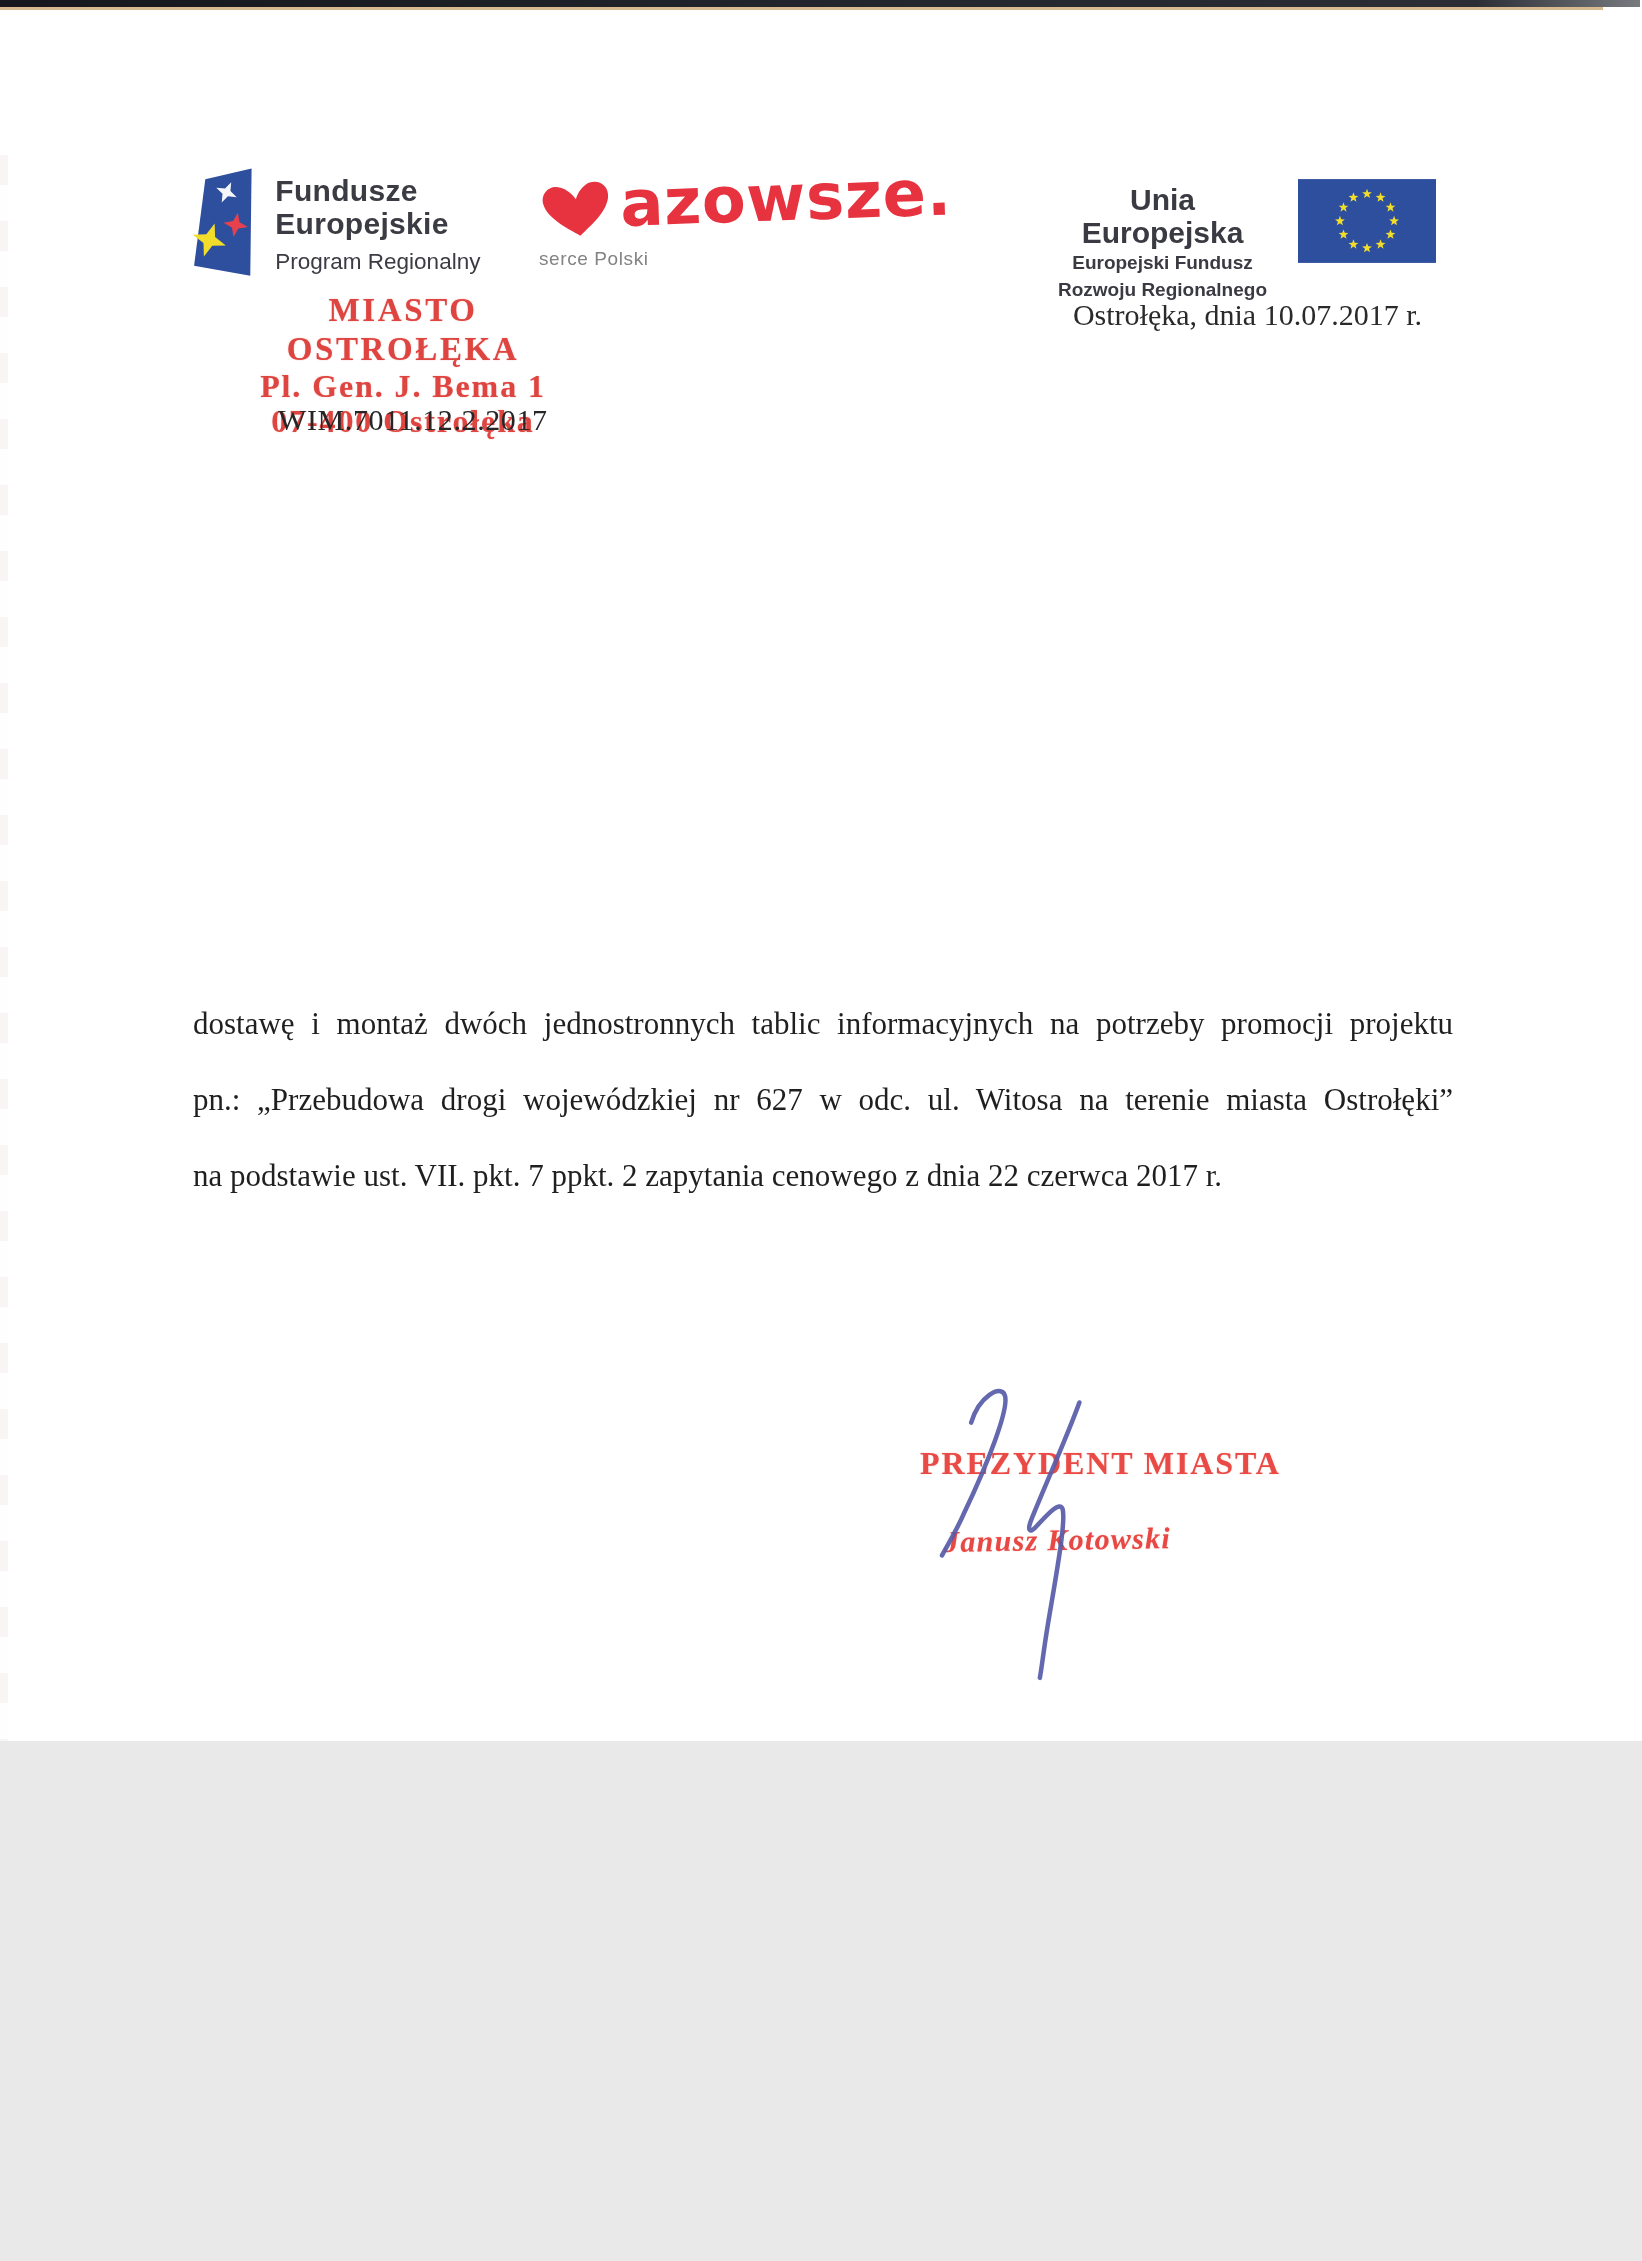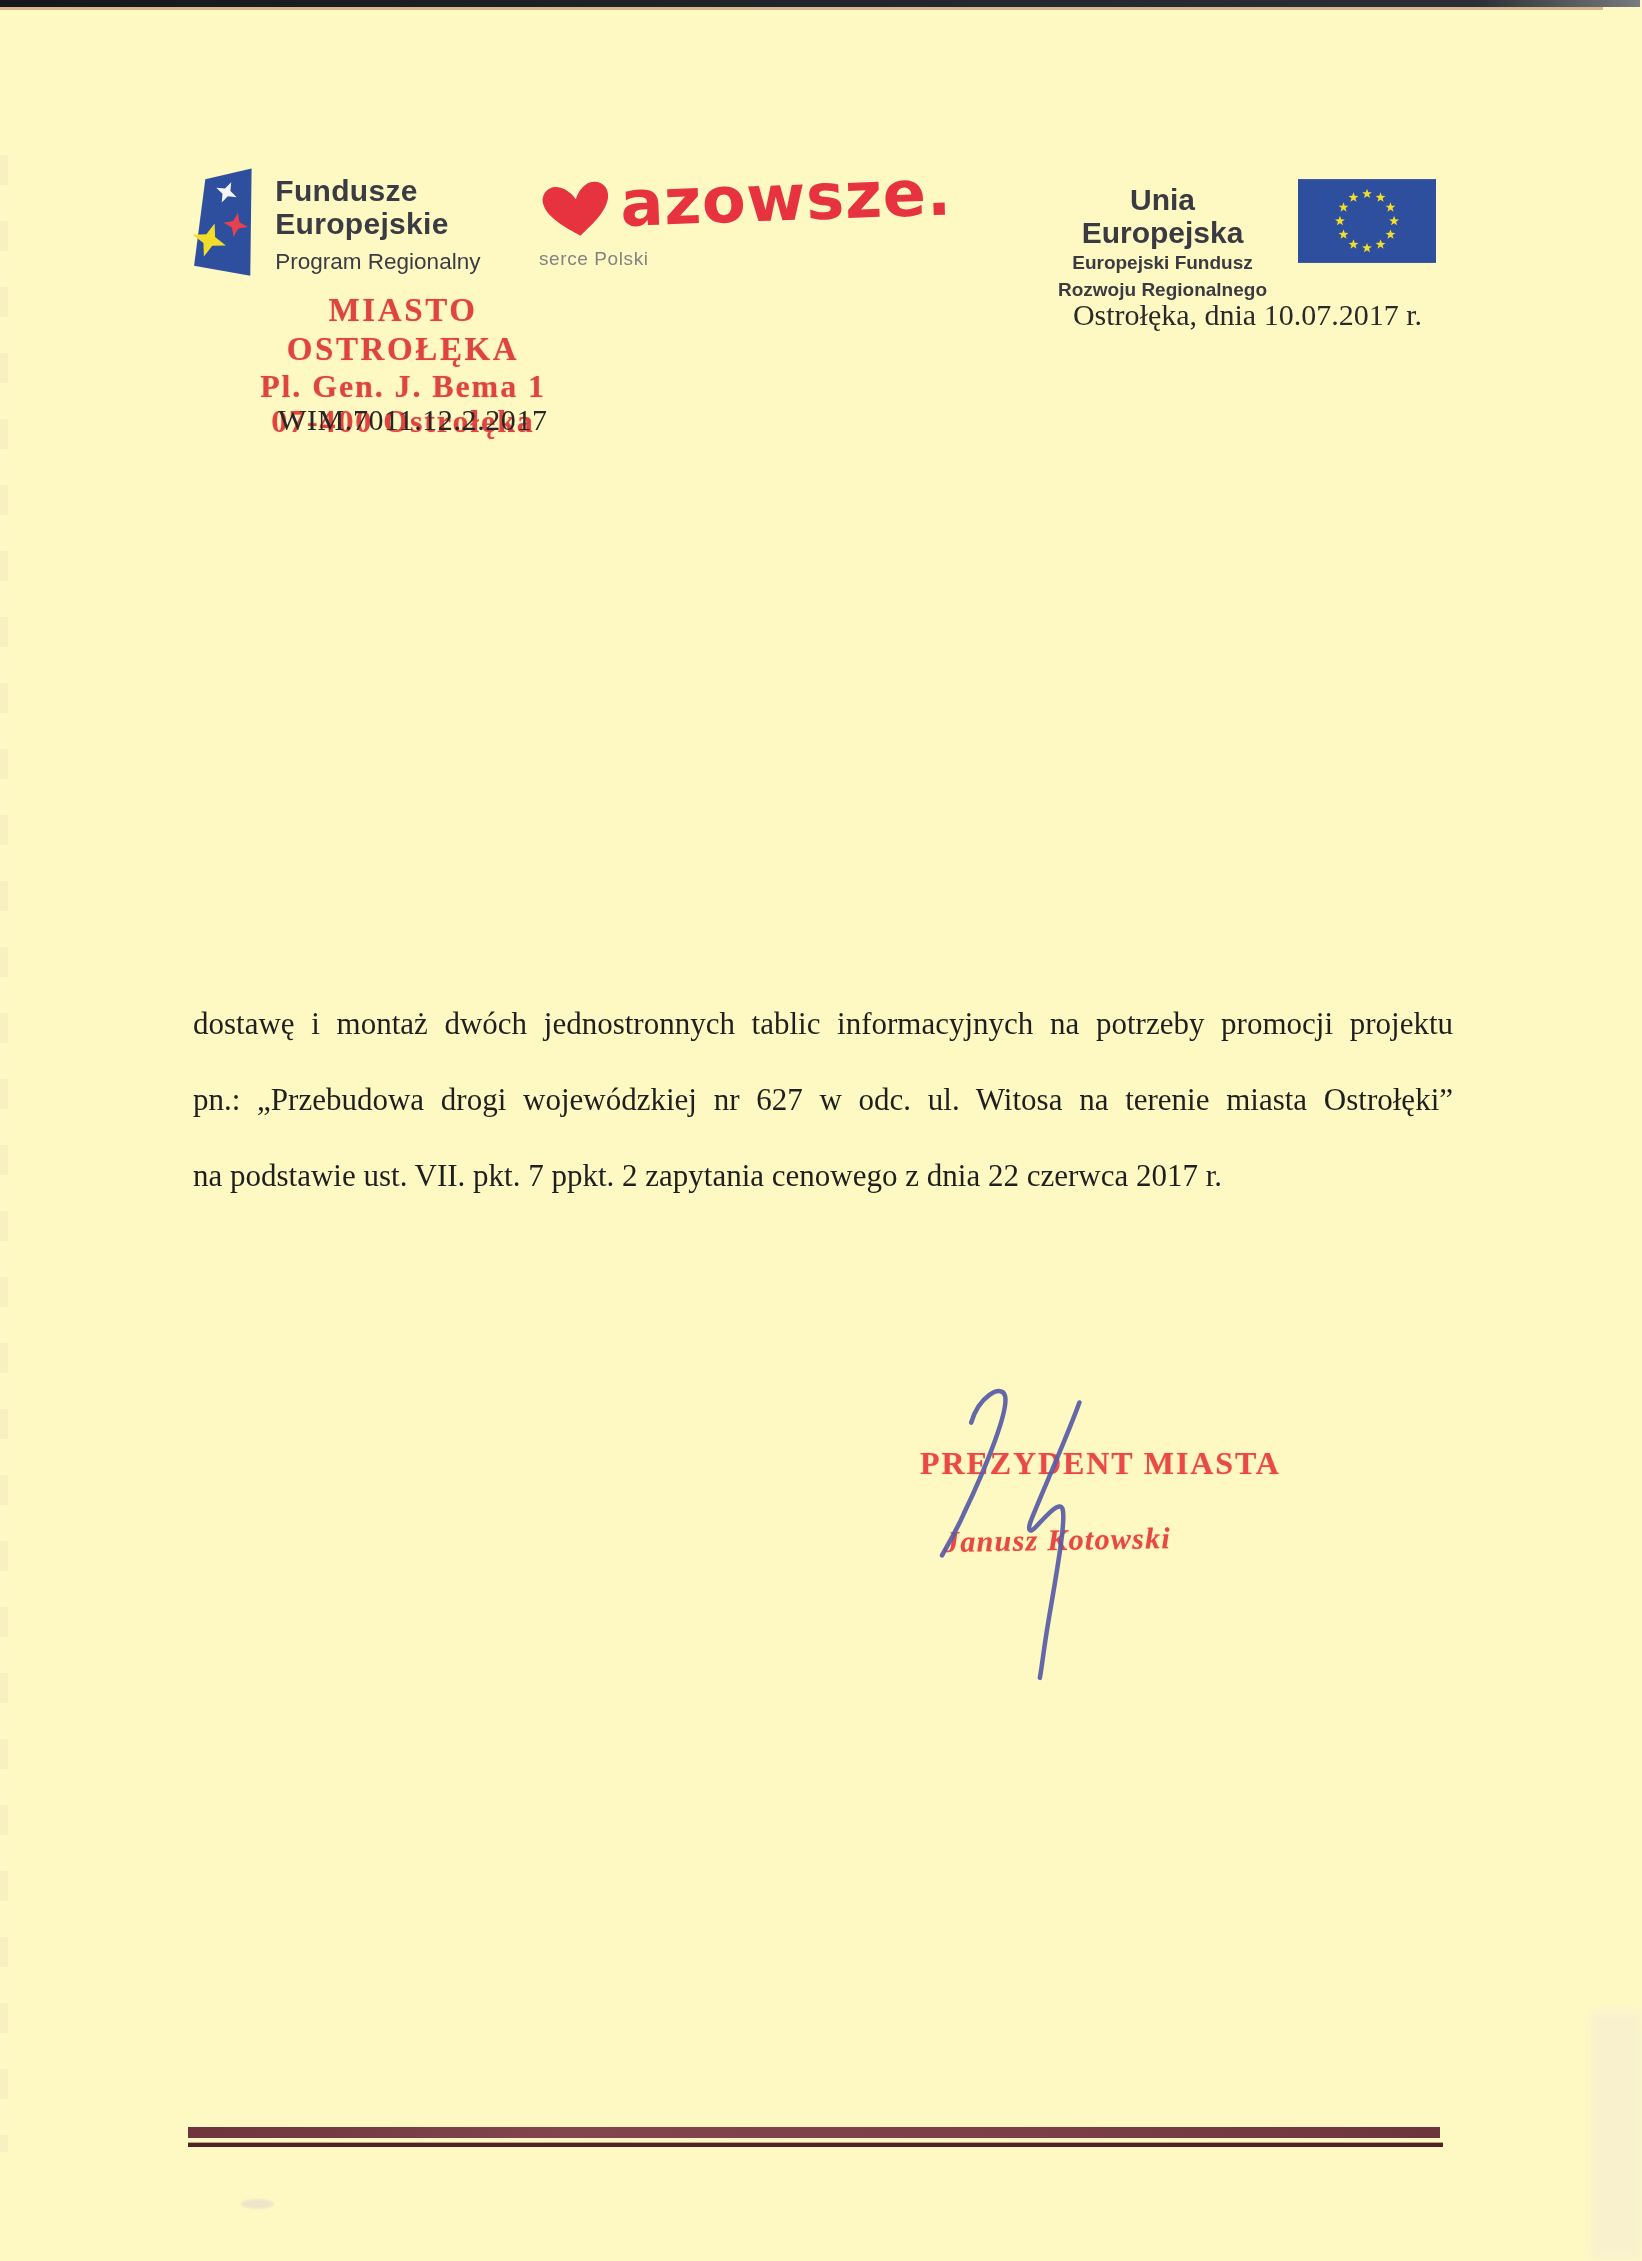--- a/index.html
+++ b/index.html
@@ -1,17 +1,17 @@
 <!DOCTYPE html>
 <html style="font-size:10.3px"><head>
 <meta charset="utf-8">
 <style>
   html,body{margin:0;padding:0;background:#e9e9e9;}
   .page{
-    position:relative;width:1643px;height:2261px;background:#fef9c3;
+    position:relative;width:1643px;height:1741px;background:#ffffff;
     overflow:hidden;font-family:"Liberation Serif",serif;color:#222;
   }
   .abs{position:absolute;}
 
   
   .top-edge{left:0;top:0;width:1640px;height:7px;
     background:linear-gradient(90deg,#15171c,#23262c 55%,#2b2e34 90%,#777a7e);}
   .top-edge-tan{left:0;top:7px;width:1603px;height:2.6px;background:#d2ad7c;opacity:.85;}
   .left-noise{left:0;top:155px;width:8.4px;height:1997px;opacity:.6;
     background:repeating-linear-gradient(180deg,rgba(214,180,180,.22) 0 30px,rgba(243,230,230,.05) 30px 66px);}

